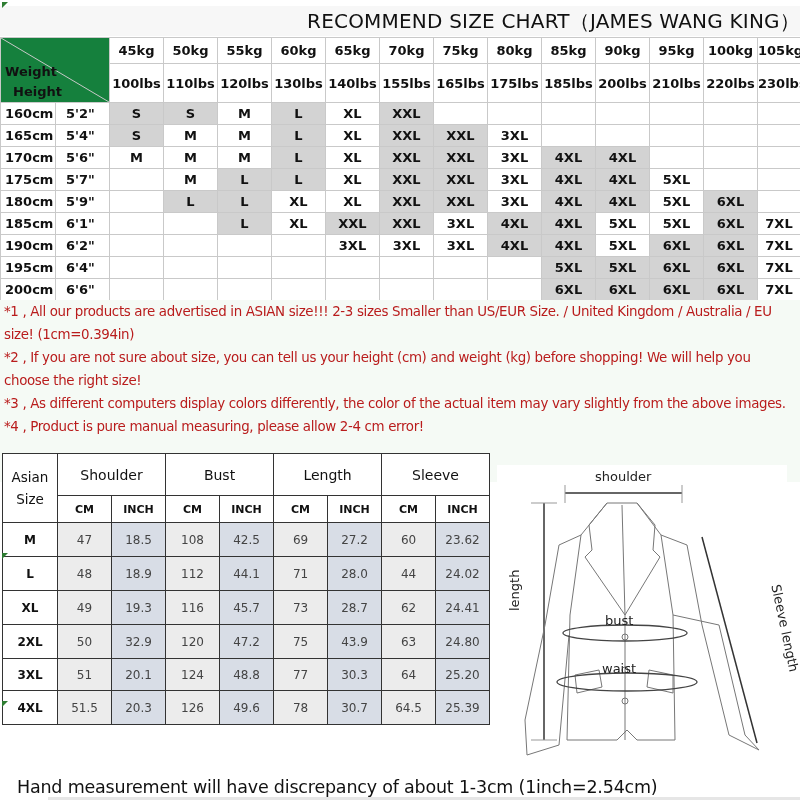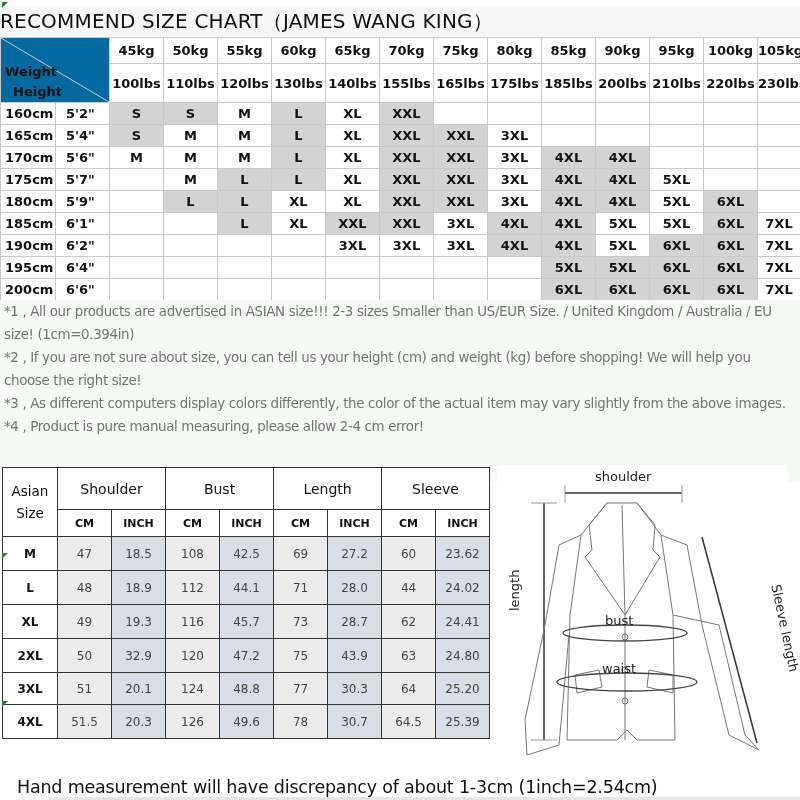--- a/index.html
+++ b/index.html
@@ -1,48 +1,48 @@
 <!DOCTYPE html>
 <html><head>
 <meta charset="utf-8">
 <style>
   * { box-sizing: border-box; margin: 0; padding: 0; }
   html, body { width: 800px; height: 800px; background: #ffffff; overflow: hidden; }
   body { position: relative; font-family: "Liberation Sans", sans-serif; color: #111; }
 
   .title {
     position: absolute; left: 0; top: 6px; width: 800px; height: 30px;
-    text-align: left; font-family: "DejaVu Sans", sans-serif; font-size: 20px;
+    text-align: right; font-family: "DejaVu Sans", sans-serif; font-size: 20px;
     letter-spacing: 0.2px; color: #111; line-height: 30px;
     background: #f7f7f7;
   }
 
   
   .grid { position: absolute; left: 0; top: 37px; width: 800px; border-collapse: collapse; table-layout: fixed; }
   .grid td { border: 1px solid #c9c9c9; text-align: center; font-family: "DejaVu Sans", sans-serif;
              font-size: 13px; font-weight: bold; color: #111; height: 22px; padding: 0; white-space: nowrap; overflow: hidden; }
   .grid td.g { background: #d3d3d3; }
   .grid td.hcm { text-align: left; padding-left: 4px; border-right: 1px dashed #c9c9c9; }
   .grid td.hft { text-align: left; padding-left: 10px; }
   .grid tr.kg td { height: 26px; border-bottom: 1px dashed #c9c9c9; }
   .grid tr.lbs td { height: 39px; }
-  .grid td.corner { position: relative; text-align: left; vertical-align: bottom; background: #0369a1; }
+  .grid td.corner { position: relative; text-align: left; vertical-align: bottom; background: #15803d; }
   .corner .diag { position: absolute; left: 0; top: 0; width: 100%; height: 100%; }
   .corner .w { position: absolute; left: 4px; top: 26px; font-size: 13px; }
   .corner .h { position: absolute; left: 12px; top: 46px; font-size: 13px; }
   .tri { position: absolute; width: 0; height: 0; border-top: 6px solid #2e7d32; border-right: 6px solid transparent; }
 
   
   .notes { position: absolute; left: 0; top: 300px; width: 800px; height: 182px;
            background: #f5faf5; padding: 0 4px; }
-  .notes p { font-family: "DejaVu Sans", sans-serif; font-size: 13.4px; line-height: 23px; color: #737373;
+  .notes p { font-family: "DejaVu Sans", sans-serif; font-size: 13.4px; line-height: 23px; color: #b91c1c;
              letter-spacing: -0.35px; }
 
   
-  .mtable { position: absolute; left: 2px; top: 467px; width: 485px; border-collapse: collapse; table-layout: fixed; }
+  .mtable { position: absolute; left: 2px; top: 453px; width: 485px; border-collapse: collapse; table-layout: fixed; }
   .mtable td { border: 1.5px solid #333; text-align: center; font-family: "DejaVu Sans", sans-serif;
                font-size: 12px; color: #444; padding: 0; }
   .mtable .grp { font-size: 14px; color: #111; height: 42px; background: #fff; }
   .mtable .unit { font-size: 11px; font-weight: bold; color: #111; height: 27px; background: #fff; }
   .mtable .asian { font-size: 13.5px; color: #111; background: #fff; line-height: 22px; }
   .mtable .sz { font-weight: bold; color: #111; background: #fff; font-size: 12px; }
   .mtable .cm { background: #ececec; }
   .mtable .in { background: #d8dde6; }
   .mtable tr.r td { height: 34px; }
   .mtable tr.r.short td { height: 32px; }

